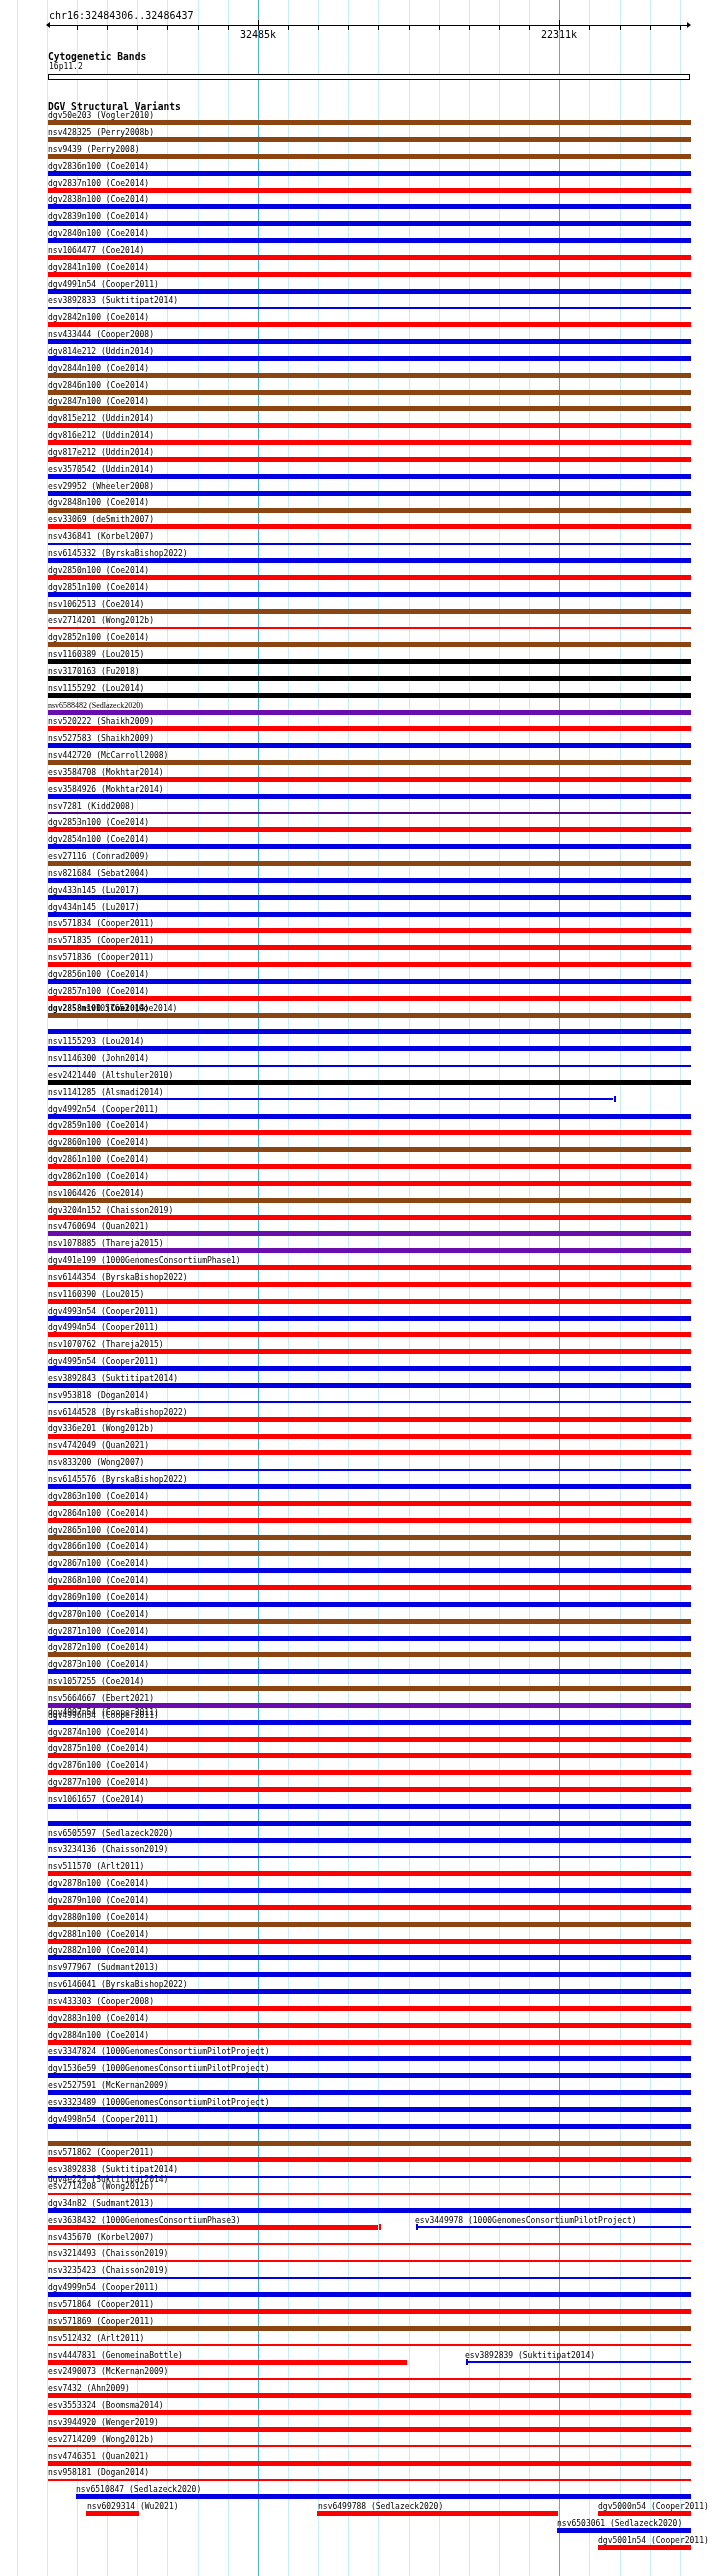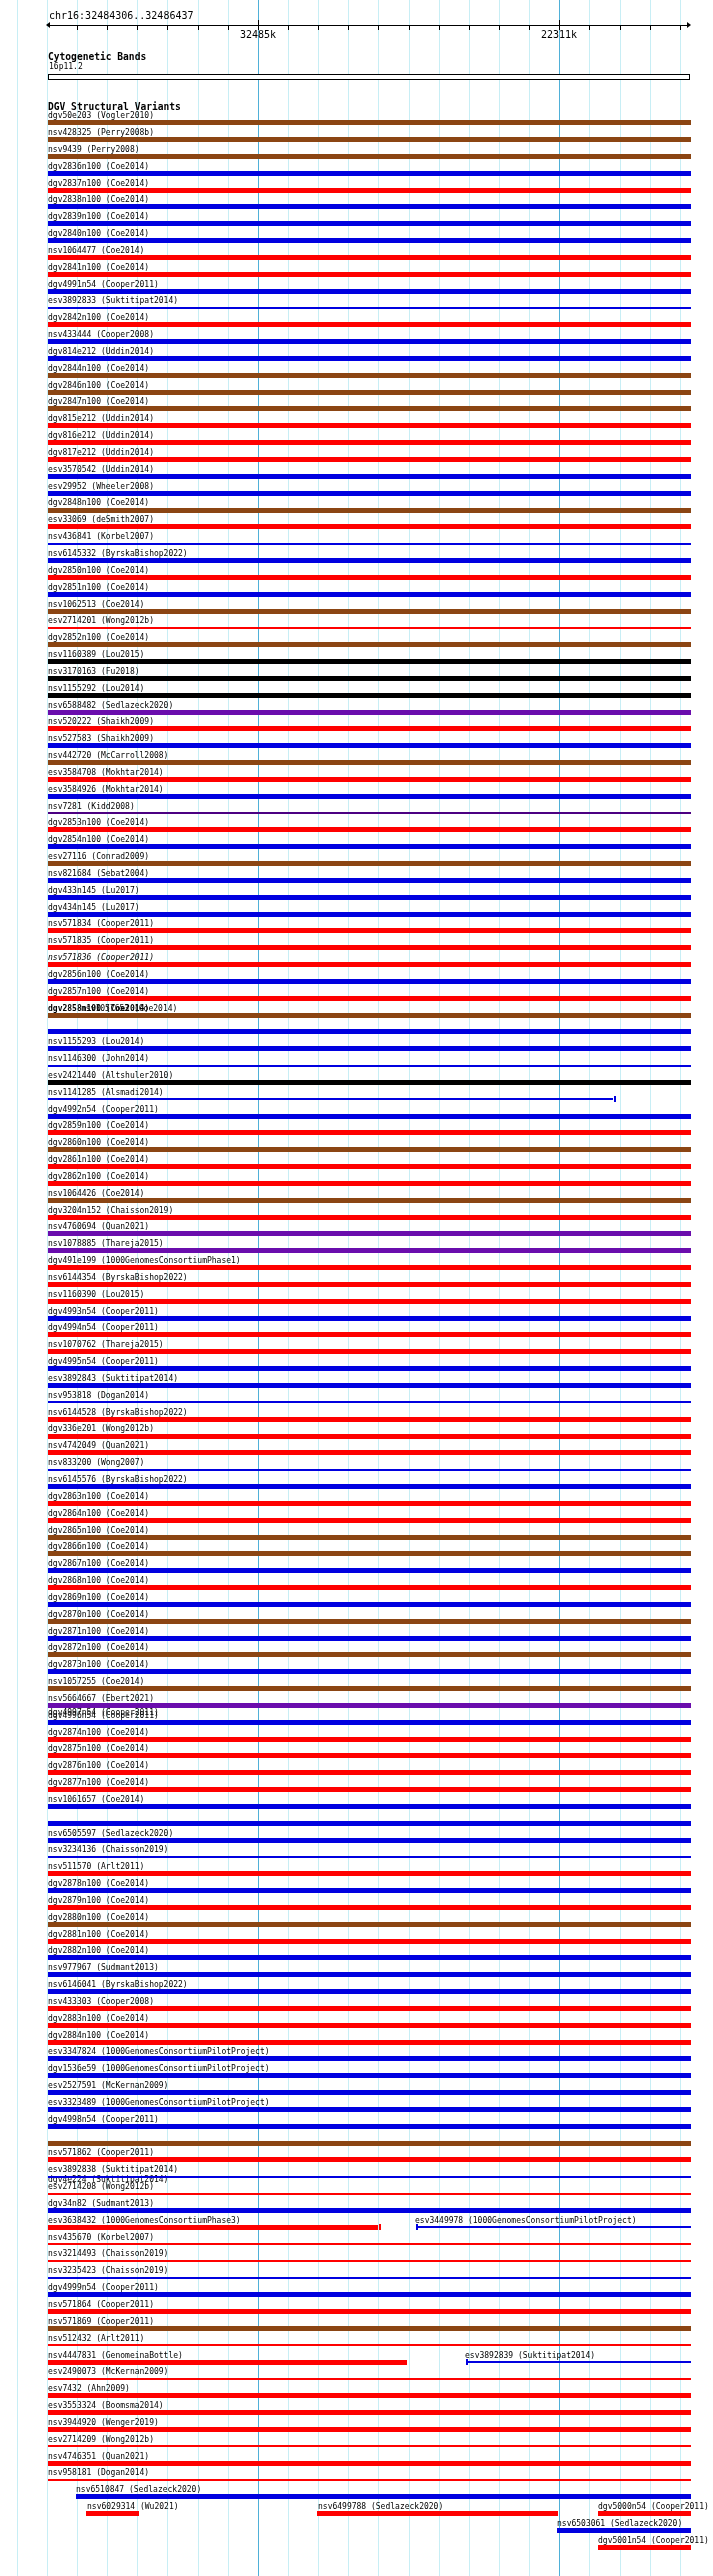--- a/index.html
+++ b/index.html
@@ -158,21 +158,21 @@
       <div class="variant-label" style="left: 48px; top: 617px;">esv2714201 (Wong2012b)</div>
       <div class="variant-bar" style="left: 48px; width: 643px; top: 627px; height: 1.6px; background: rgb(255, 0, 0);"></div>
       <div class="variant-label" style="left: 48px; top: 634px;">dgv2852n100 (Coe2014)</div>
       <div class="variant-bar" style="left: 48px; width: 643px; top: 642px; height: 4.8px; background: rgb(139, 69, 19);"></div>
       <div class="variant-label" style="left: 48px; top: 651px;">nsv1160389 (Lou2015)</div>
       <div class="variant-bar" style="left: 48px; width: 643px; top: 659px; height: 4.8px; background: rgb(0, 0, 0);"></div>
       <div class="variant-label" style="left: 48px; top: 668px;">nsv3170163 (Fu2018)</div>
       <div class="variant-bar" style="left: 48px; width: 643px; top: 676px; height: 4.8px; background: rgb(0, 0, 0);"></div>
       <div class="variant-label" style="left: 48px; top: 685px;">nsv1155292 (Lou2014)</div>
       <div class="variant-bar" style="left: 48px; width: 643px; top: 693px; height: 4.8px; background: rgb(0, 0, 0);"></div>
-      <div class="variant-label" style="left: 48px; top: 702px;">nsv6588482 (Sedlazeck2020)</div>
+      <div class="variant-label" style="left: 48px; top: 702px; font-family: Liberation Serif, serif;">nsv6588482 (Sedlazeck2020)</div>
       <div class="variant-bar" style="left: 48px; width: 643px; top: 710px; height: 4.8px; background: rgb(106, 13, 173);"></div>
       <div class="variant-label" style="left: 48px; top: 718px;">nsv520222 (Shaikh2009)</div>
       <div class="variant-bar" style="left: 48px; width: 643px; top: 726px; height: 4.8px; background: rgb(255, 0, 0);"></div>
       <div class="variant-label" style="left: 48px; top: 735px;">nsv527583 (Shaikh2009)</div>
       <div class="variant-bar" style="left: 48px; width: 643px; top: 743px; height: 4.8px; background: rgb(0, 0, 224);"></div>
       <div class="variant-label" style="left: 48px; top: 752px;">nsv442720 (McCarroll2008)</div>
       <div class="variant-bar" style="left: 48px; width: 643px; top: 760px; height: 4.8px; background: rgb(139, 69, 19);"></div>
       <div class="variant-label" style="left: 48px; top: 769px;">esv3584708 (Mokhtar2014)</div>
       <div class="variant-bar" style="left: 48px; width: 643px; top: 777px; height: 4.8px; background: rgb(255, 0, 0);"></div>
       <div class="variant-label" style="left: 48px; top: 786px;">esv3584926 (Mokhtar2014)</div>
@@ -188,21 +188,21 @@
       <div class="variant-label" style="left: 48px; top: 870px;">nsv821684 (Sebat2004)</div>
       <div class="variant-bar" style="left: 48px; width: 643px; top: 878px; height: 4.8px; background: rgb(0, 0, 224);"></div>
       <div class="variant-label" style="left: 48px; top: 887px;">dgv433n145 (Lu2017)</div>
       <div class="variant-bar" style="left: 48px; width: 643px; top: 895px; height: 4.8px; background: rgb(0, 0, 224);"></div>
       <div class="variant-label" style="left: 48px; top: 904px;">dgv434n145 (Lu2017)</div>
       <div class="variant-bar" style="left: 48px; width: 643px; top: 912px; height: 4.8px; background: rgb(0, 0, 224);"></div>
       <div class="variant-label" style="left: 48px; top: 920px;">nsv571834 (Cooper2011)</div>
       <div class="variant-bar" style="left: 48px; width: 643px; top: 928px; height: 4.8px; background: rgb(255, 0, 0);"></div>
       <div class="variant-label" style="left: 48px; top: 937px;">nsv571835 (Cooper2011)</div>
       <div class="variant-bar" style="left: 48px; width: 643px; top: 945px; height: 4.8px; background: rgb(255, 0, 0);"></div>
-      <div class="variant-label" style="left: 48px; top: 954px; font-style: italic;">nsv571836 (Cooper2011)</div>
+      <div class="variant-label" style="left: 48px; top: 954px;">nsv571836 (Cooper2011)</div>
       <div class="variant-bar" style="left: 48px; width: 643px; top: 962px; height: 4.8px; background: rgb(255, 0, 0);"></div>
       <div class="variant-label" style="left: 48px; top: 971px;">dgv2856n100 (Coe2014)</div>
       <div class="variant-bar" style="left: 48px; width: 643px; top: 979px; height: 4.8px; background: rgb(0, 0, 224);"></div>
       <div class="variant-label" style="left: 48px; top: 988px;">dgv2857n100 (Coe2014)</div>
       <div class="variant-bar" style="left: 48px; width: 643px; top: 996px; height: 4.8px; background: rgb(255, 0, 0);"></div>
       <div class="variant-label" style="left: 48px; top: 1005px; font-weight: bold;">dgv2858n100 (Coe2014)</div>
       <div class="variant-bar" style="left: 48px; width: 643px; top: 1013px; height: 4.8px; background: rgb(139, 69, 19);"></div>
       <div class="variant-label" style="left: 48px; top: 1005px; padding-left: 33px;">nsv1057653 (Coe2014)</div>
       <div class="variant-bar" style="left: 48px; width: 643px; top: 1029px; height: 4.8px; background: rgb(0, 0, 224);"></div>
       <div class="variant-label" style="left: 48px; top: 1038px;">nsv1155293 (Lou2014)</div>

